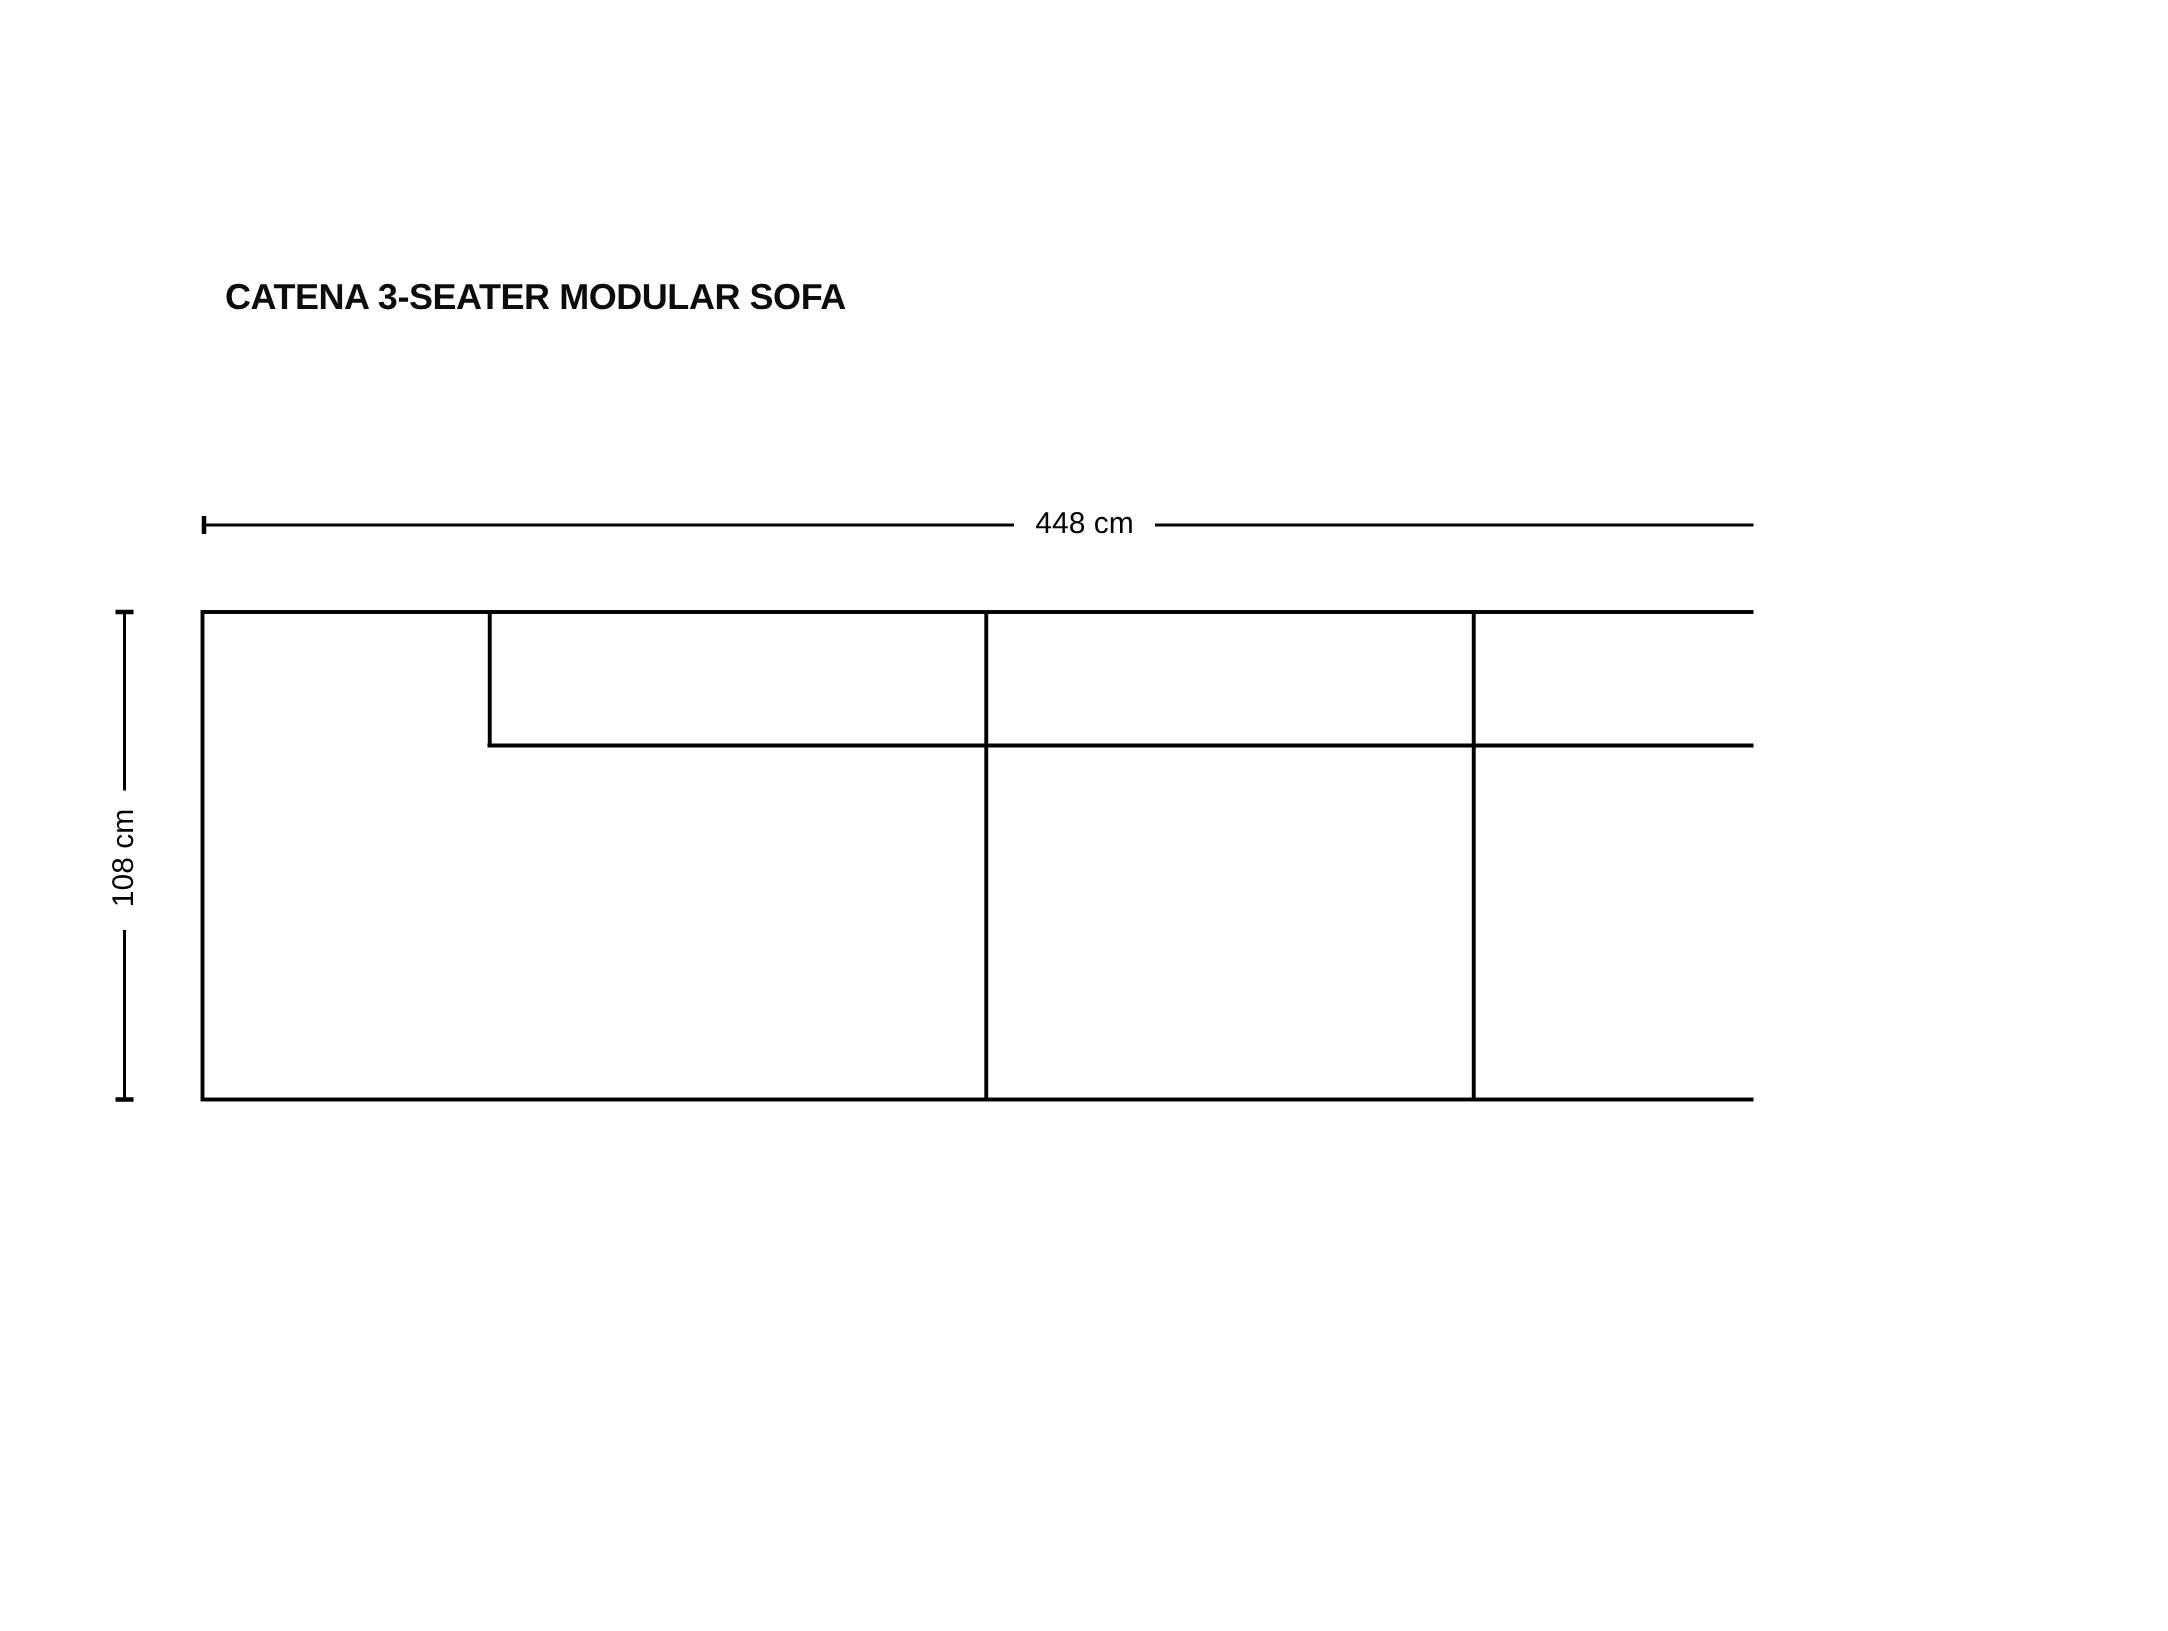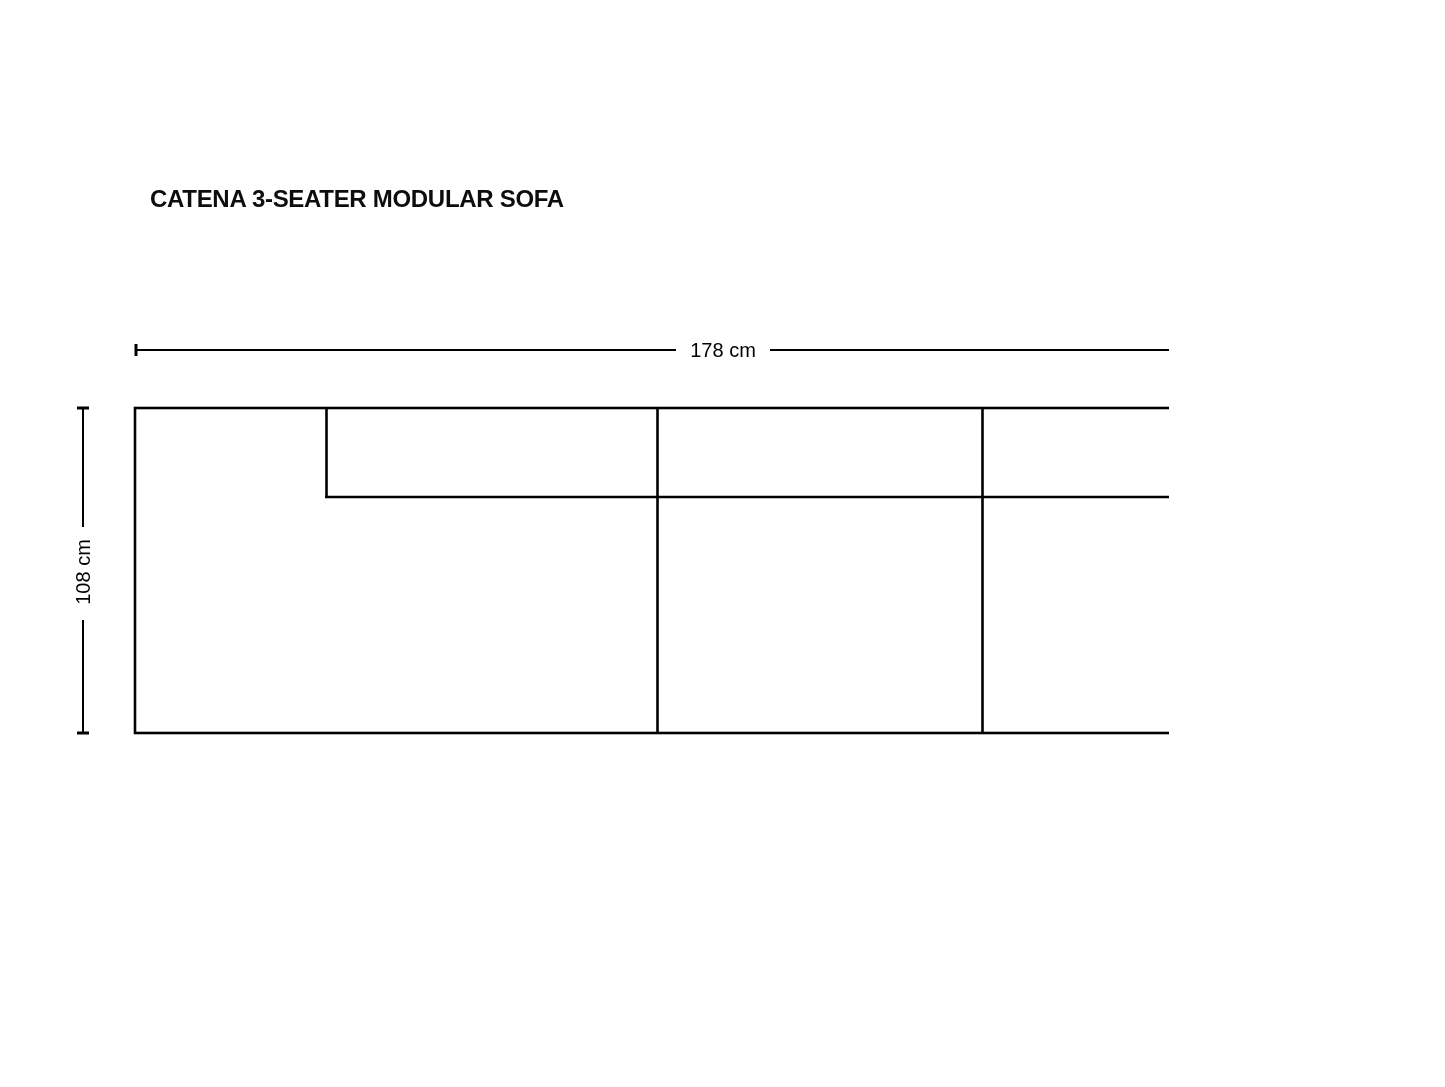--- a/index.html
+++ b/index.html
@@ -94,19 +94,19 @@
       <line x1="325" y1="497" x2="1218" y2="497"></line>
 
       <line x1="657.5" y1="408" x2="657.5" y2="733"></line>
       <line x1="982.5" y1="408" x2="982.5" y2="733"></line>
 
       <line x1="1309" y1="409.5" x2="1218" y2="497"></line>
       <line x1="1218" y1="497" x2="1218" y2="733"></line>
     </g>
   </svg>
 
-  <div class="dim-label horizontal" style="left:723px; top:350px;">178 cm</div>
+  <div class="dim-label horizontal" style="left:723px; top:350px;">448 cm</div>
 
   <div class="dim-label rotate-ccw" style="left:83px; top:572px;">108 cm</div>
 
   <div class="dim-label rotate-cw" style="left:1363px; top:453px;">30 cm</div>
 
 </div>
 
 </body></html>

